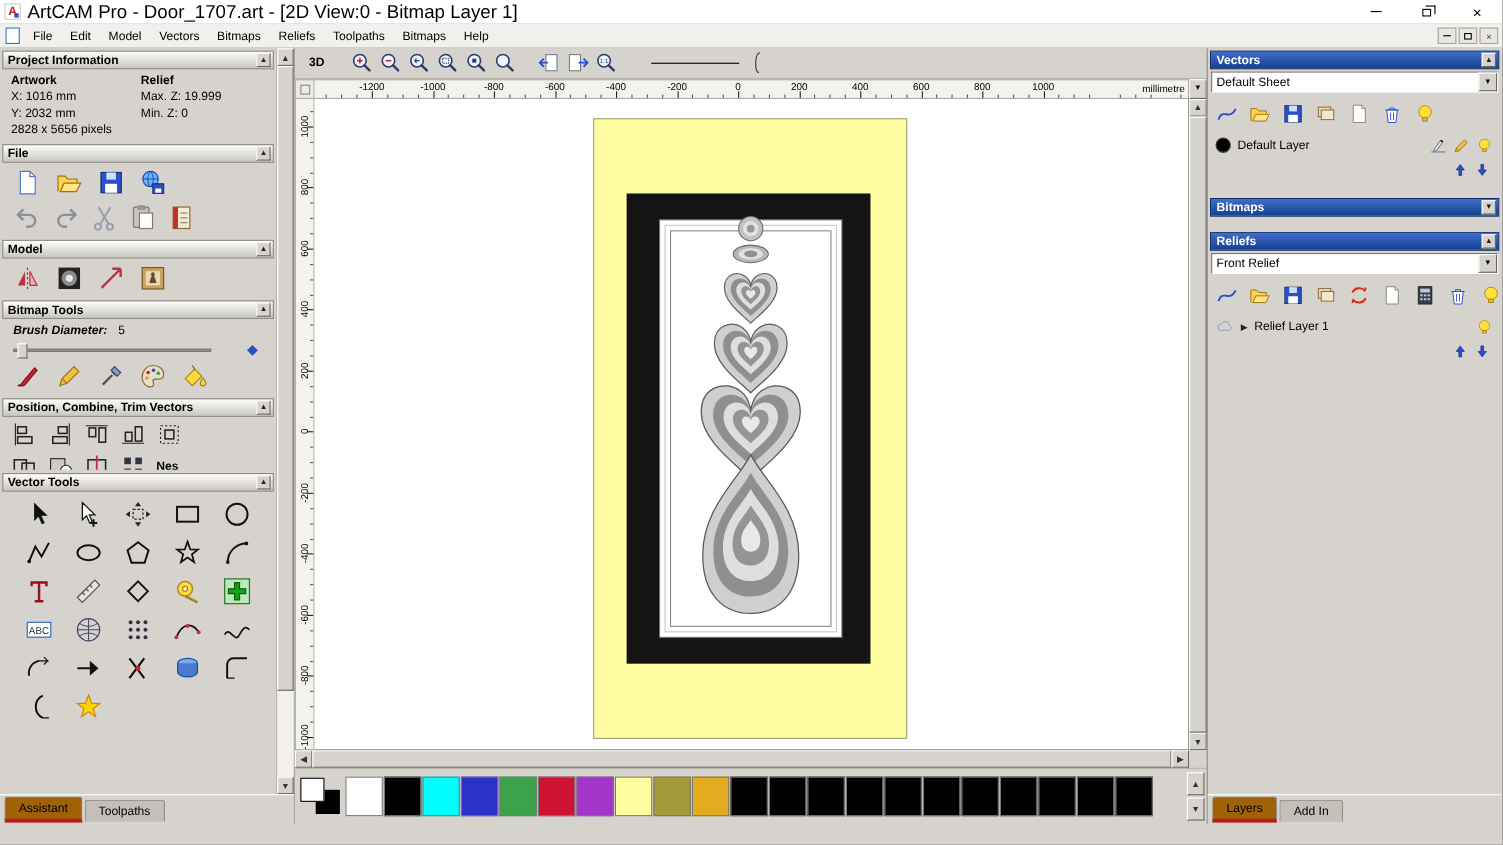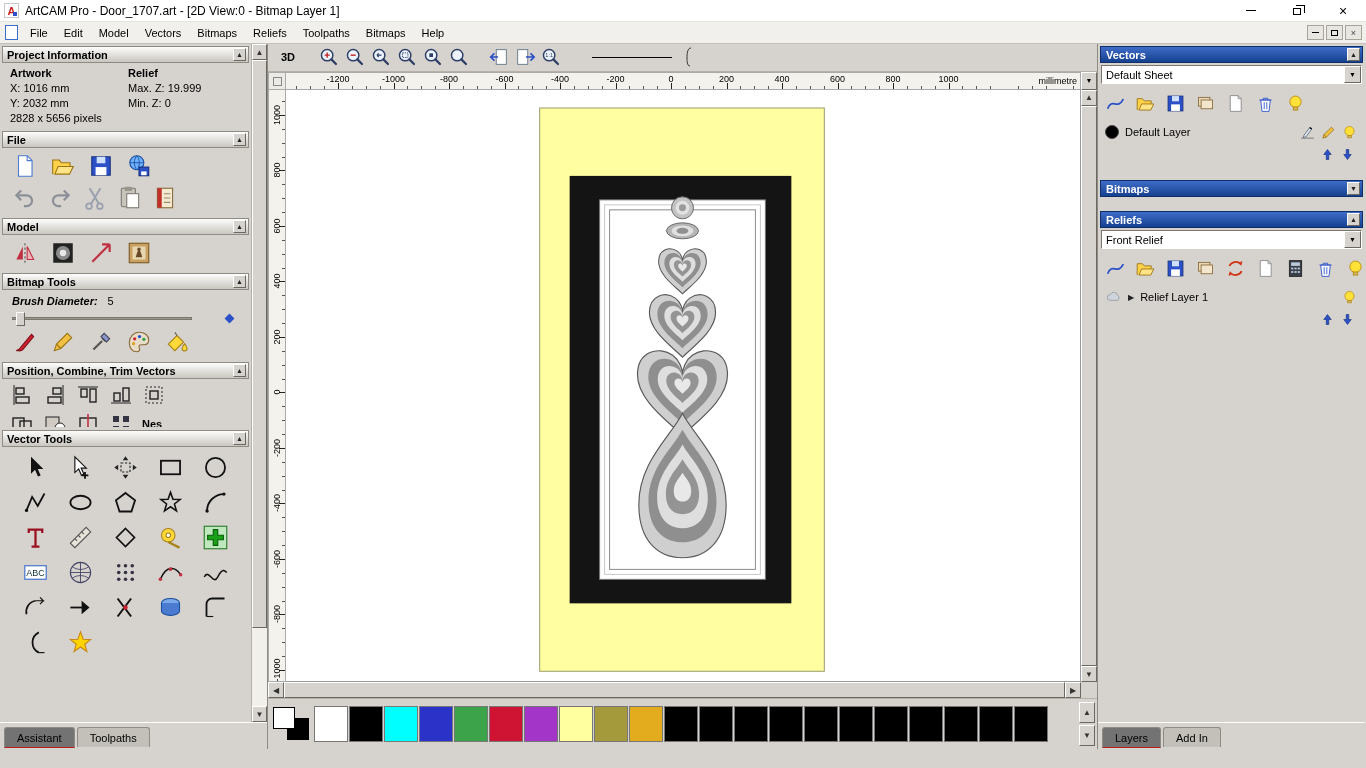--- a/index.html
+++ b/index.html
@@ -5,21 +5,21 @@
   *{margin:0;padding:0;box-sizing:border-box}
   html,body{background:#777}
   .app{position:relative;width:1366px;height:768px;background:#d6d3ce;overflow:hidden;
        font-family:"Liberation Sans",sans-serif;font-size:11px;color:#000}
 
   
   .titlebar{height:22px;background:#fff;display:flex;align-items:center;padding-left:4px;gap:6px;border-bottom:1px solid #e3e3e3}
   .app-icon{width:15px;height:15px;background:#fff;border:1px solid #c9c9c9;color:#c81f1f;font-weight:bold;font-size:11px;
             display:flex;align-items:center;justify-content:center;position:relative}
   .app-icon::after{content:"";position:absolute;right:1px;bottom:1px;width:4px;height:4px;background:#2b50c8}
-  .title-text{font-size:12px}
+  .title-text{font-size:17px}
   .win-btns{margin-left:auto;display:flex;height:100%}
   .win-btn{width:46px;height:100%;display:flex;align-items:center;justify-content:center}
   .g-min{width:10px;height:1px;background:#000}
   .g-max{width:8px;height:7px;border:1px solid #000;position:relative;margin-top:2px}
   .g-max::before{content:"";position:absolute;left:2px;top:-4px;width:8px;height:7px;border:1px solid #000;border-bottom:none;border-left:none}
   .g-close{font-size:14px;line-height:1}
 
   
   .menubar{height:22px;background:#f1f0ed;display:flex;align-items:center;padding-left:3px;border-bottom:1px solid #c3c0b9}
   .mdi-icon{width:13px;height:15px;background:#fff;border:1px solid #3a6ccc;margin:0 4px 0 2px}
@@ -68,21 +68,21 @@
   
   .scroll-v{width:16px;background:#f2f0ea;border-left:1px solid #b5b2aa;display:flex;flex-direction:column}
   .sb-arrow{height:16px;flex:none;background:#d6d3ce;border:1px solid;border-color:#fff #6a675f #6a675f #fff;
             font-size:8px;display:flex;align-items:center;justify-content:center;color:#333}
   .sb-track{flex:1;position:relative}
   .sb-thumb{position:absolute;left:0;right:0;background:#d6d3ce;border:1px solid;border-color:#fff #6a675f #6a675f #fff}
 
   
   .tabs-row{height:27px;display:flex;align-items:flex-end;gap:2px;padding:0 4px 2px;background:#d6d3ce;border-top:1px solid #fff}
   .tab{padding:4px 12px 3px;border:1px solid #8e8b84;border-bottom:none;border-radius:3px 3px 0 0;background:#c3c0b9}
-  .tab.active{background:#737373;border-bottom:1px solid #b91c1c;margin-bottom:-1px}
+  .tab.active{background:#a16207;border-bottom:4px solid #b91c1c;margin-bottom:-1px}
 
   
   .cv-toolbar{height:28px;display:flex;align-items:center;gap:4px;padding:0 8px;border-bottom:1px solid #b5b2aa}
   .btn-3d{font-weight:bold;font-size:11px;padding:1px 5px}
   .tb-sep{width:10px}
   .tb-group{display:flex;gap:4px}
   .cv-toolbar .tool-icon{width:22px;height:22px}
   .line-preview{width:80px;height:1px;background:#000;margin-left:26px}
   .curve-glyph{width:12px;height:24px;margin-left:6px}
   .curve-glyph svg{width:100%;height:100%}

